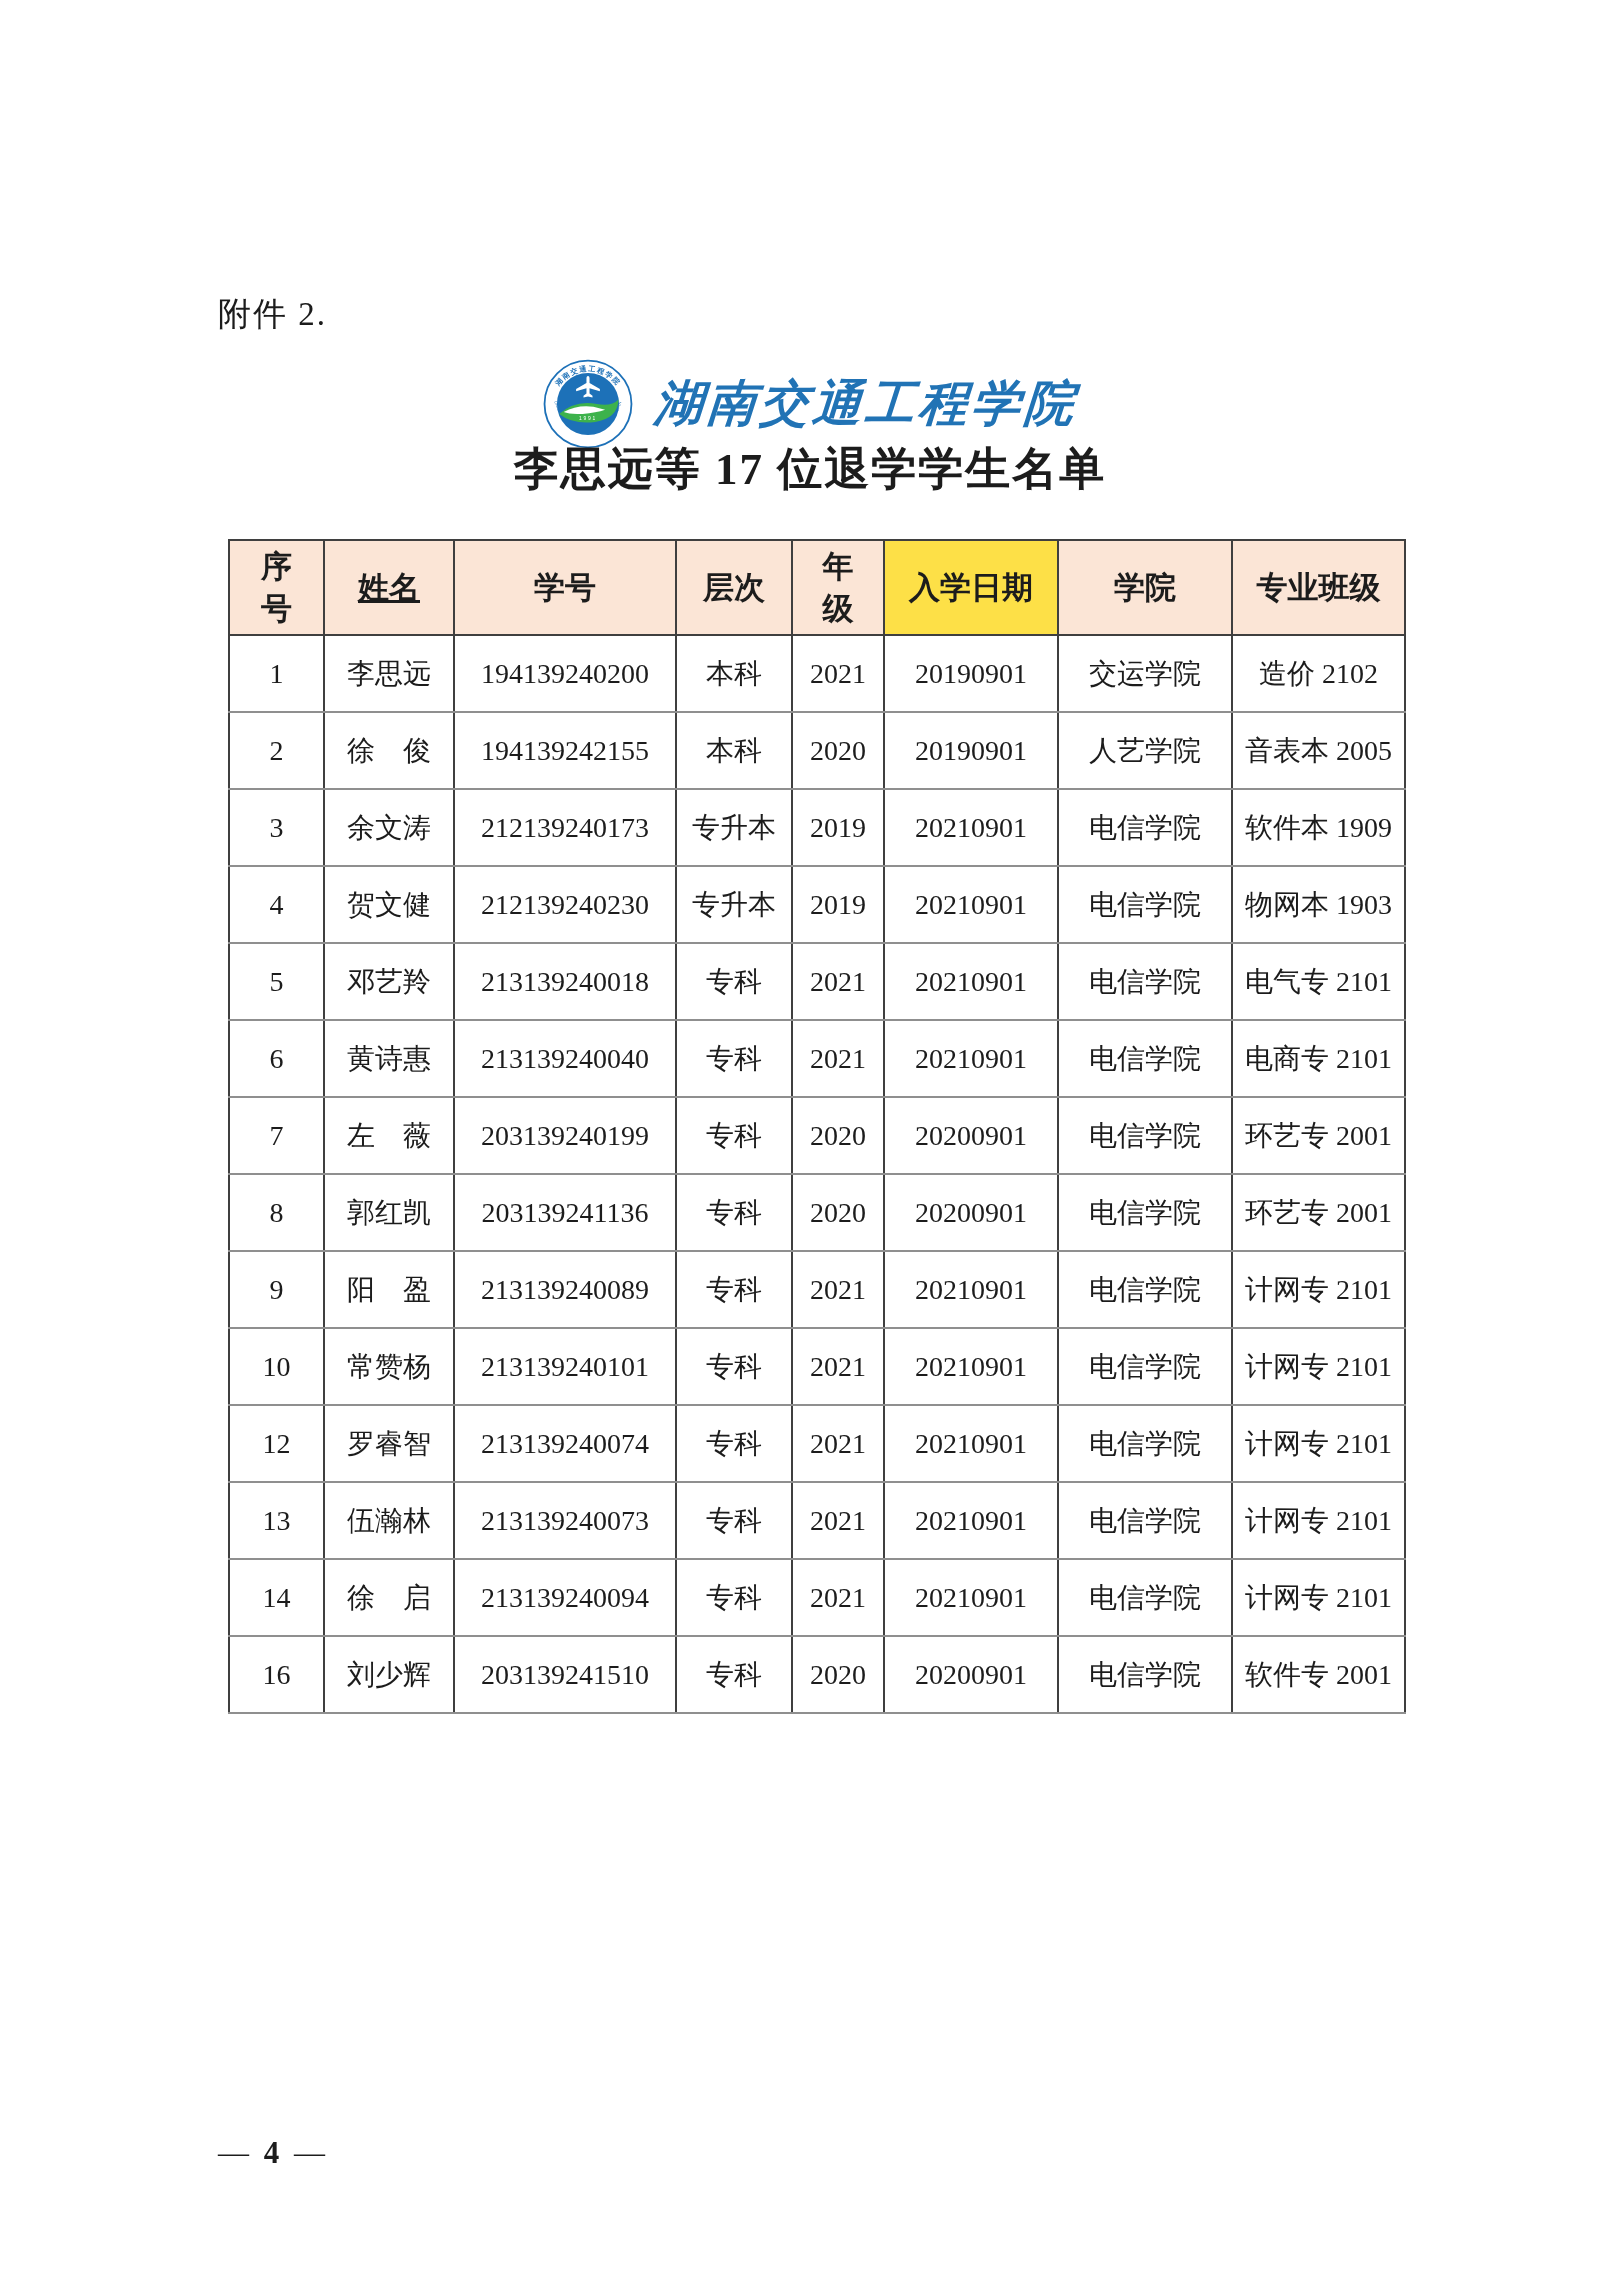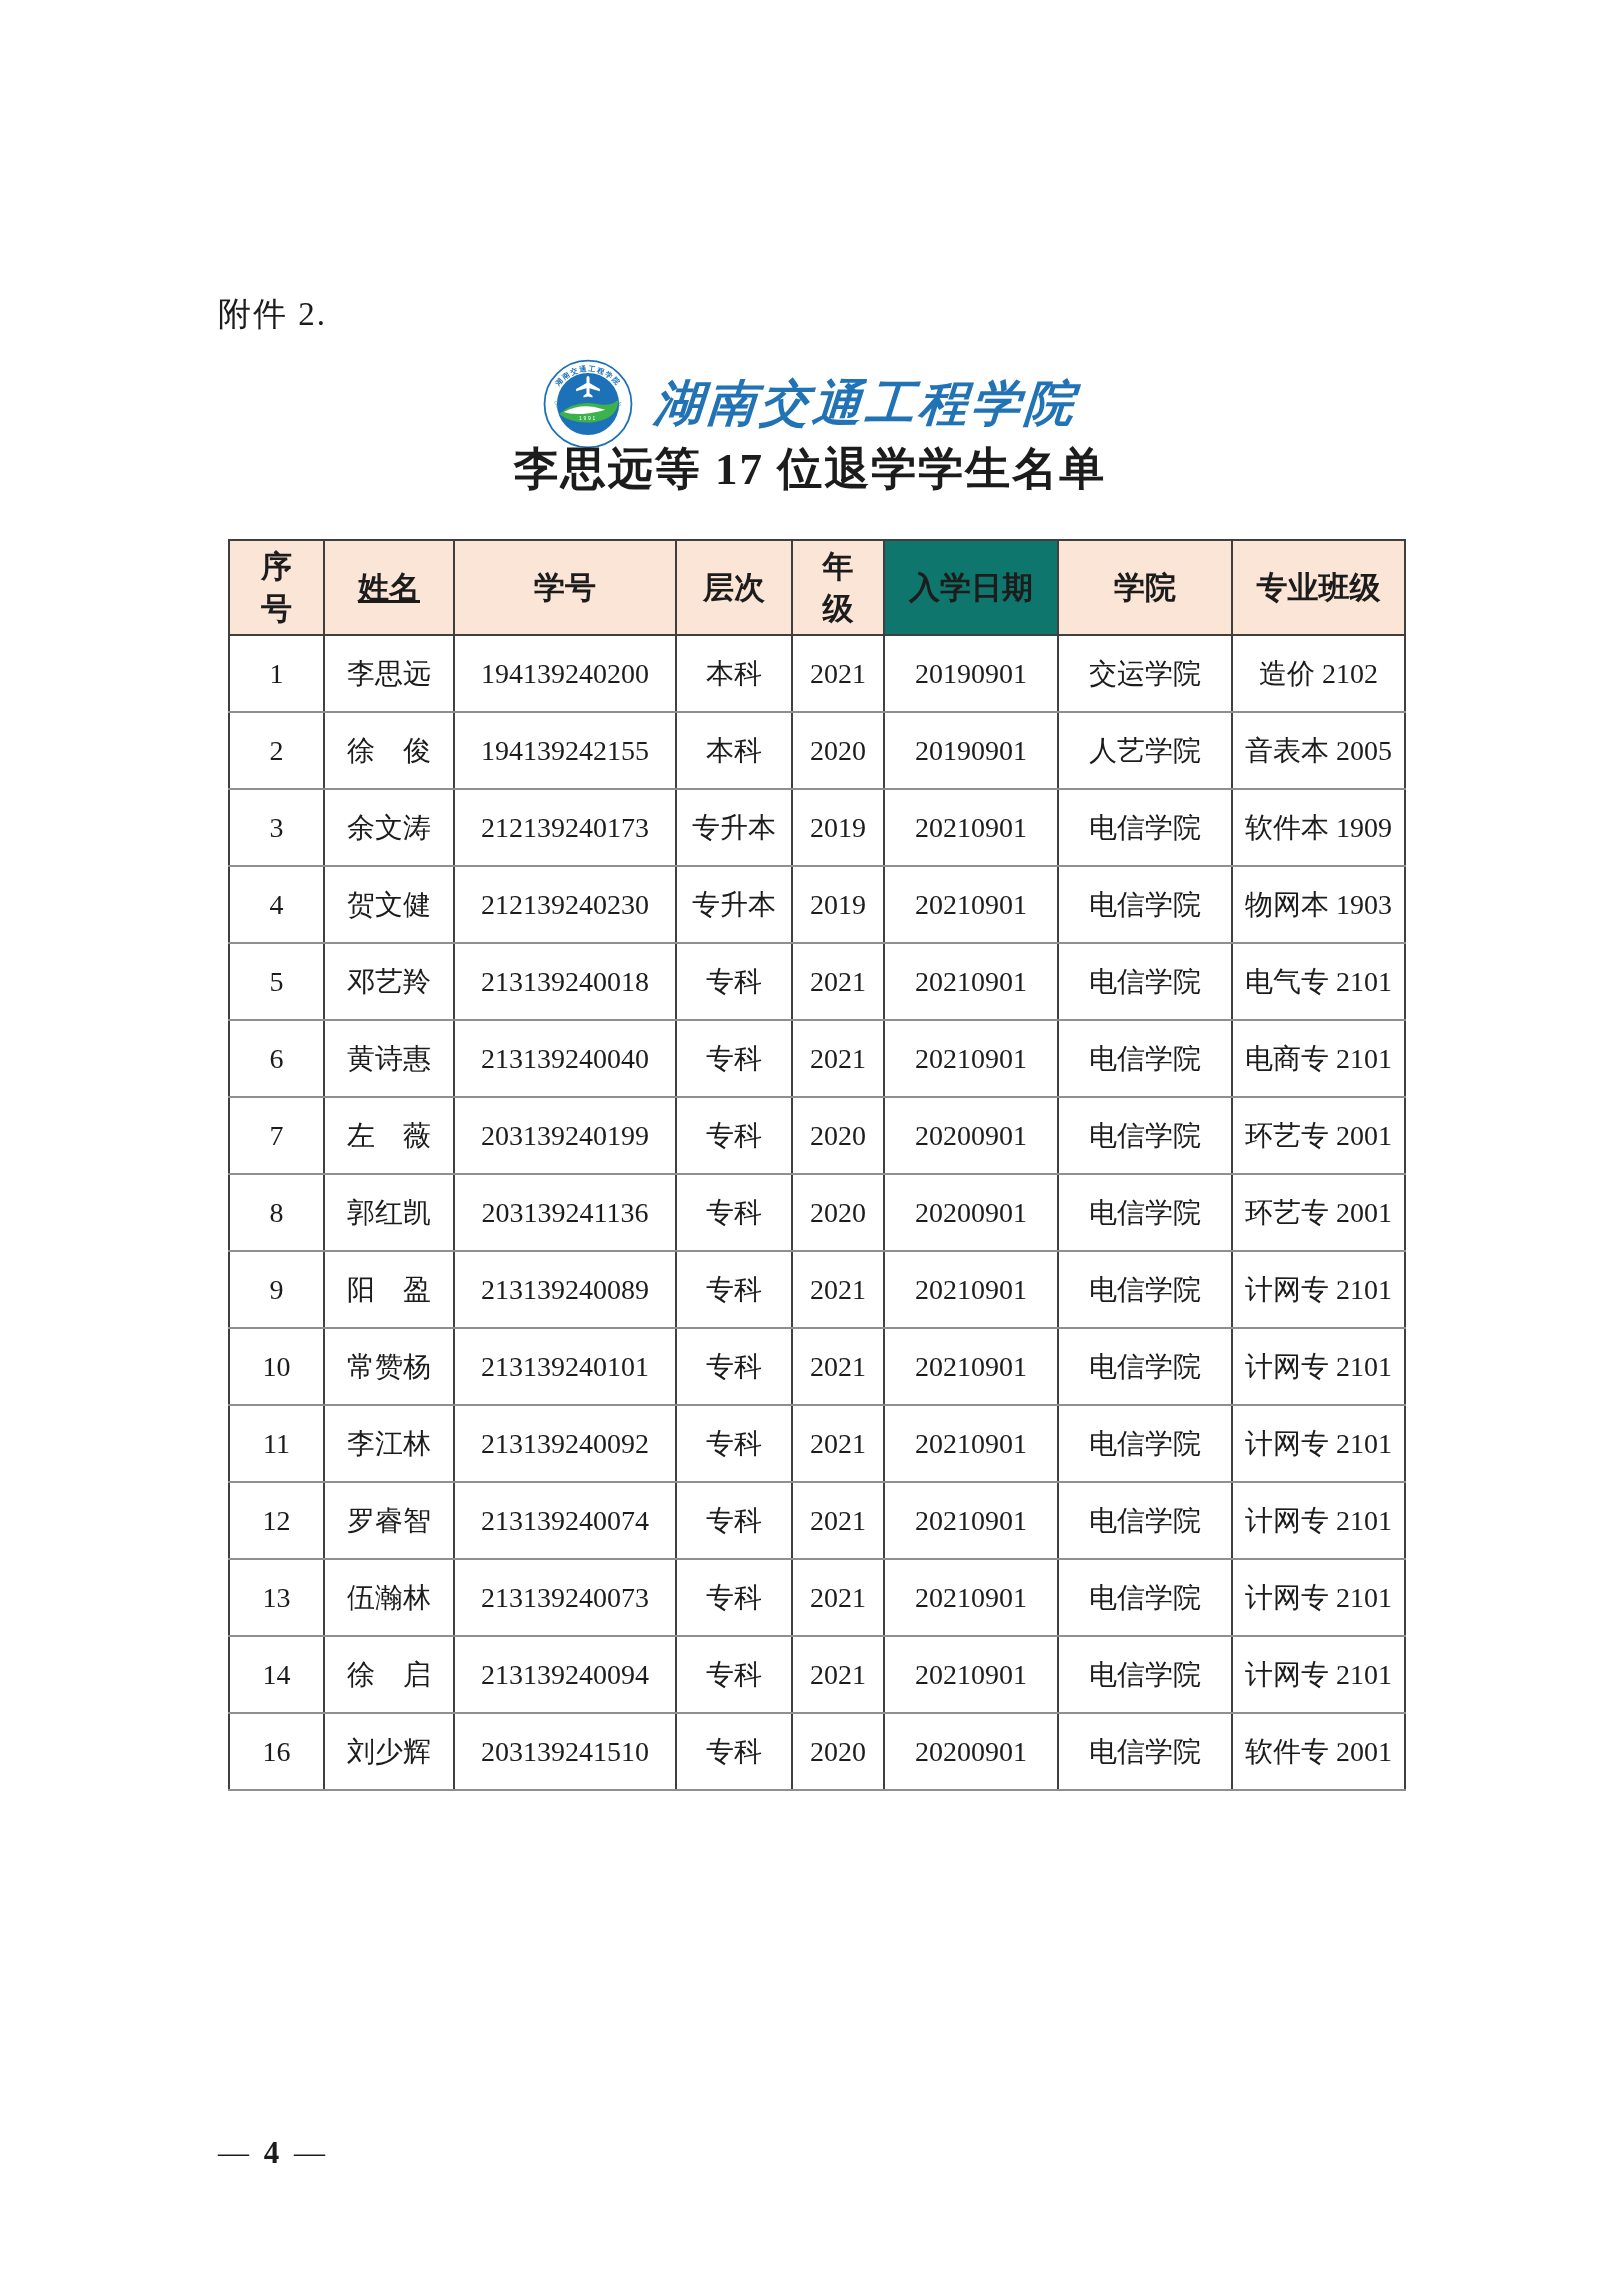--- a/index.html
+++ b/index.html
@@ -78,21 +78,21 @@
     </colgroup>
     <thead>
         <tr>
           <th style="background: rgb(251, 229, 214);">序
 号</th>
           <th style="background: rgb(251, 229, 214); text-decoration: underline;">姓名</th>
           <th style="background: rgb(251, 229, 214);">学号</th>
           <th style="background: rgb(251, 229, 214);">层次</th>
           <th style="background: rgb(251, 229, 214);">年
 级</th>
-          <th style="background: #0f766e; margin-top: 40px;">入学日期</th>
+          <th style="background: #fde047; margin-top: 40px;">入学日期</th>
           <th style="background: rgb(251, 229, 214); margin-top: 42px;">学院</th>
           <th style="background: rgb(251, 229, 214);">专业班级</th>
         </tr>
       </thead>
     <tbody>
         <tr>
           <td class="num">1</td>
           <td class="cjk">李思远</td>
           <td class="num">194139240200</td>
           <td class="cjk">本科</td>
@@ -185,30 +185,20 @@
           <td class="num">10</td>
           <td class="cjk">常赞杨</td>
           <td class="num">213139240101</td>
           <td class="cjk">专科</td>
           <td class="num">2021</td>
           <td class="num">20210901</td>
           <td class="cjk">电信学院</td>
           <td class="cjk">计网专 2101</td>
         </tr>
         <tr>
-          <td class="num">11</td>
-          <td class="cjk">李江林</td>
-          <td class="num">213139240092</td>
-          <td class="cjk">专科</td>
-          <td class="num">2021</td>
-          <td class="num">20210901</td>
-          <td class="cjk">电信学院</td>
-          <td class="cjk">计网专 2101</td>
-        </tr>
-        <tr>
           <td class="num">12</td>
           <td class="cjk">罗睿智</td>
           <td class="num">213139240074</td>
           <td class="cjk">专科</td>
           <td class="num">2021</td>
           <td class="num">20210901</td>
           <td class="cjk">电信学院</td>
           <td class="cjk">计网专 2101</td>
         </tr>
         <tr>

